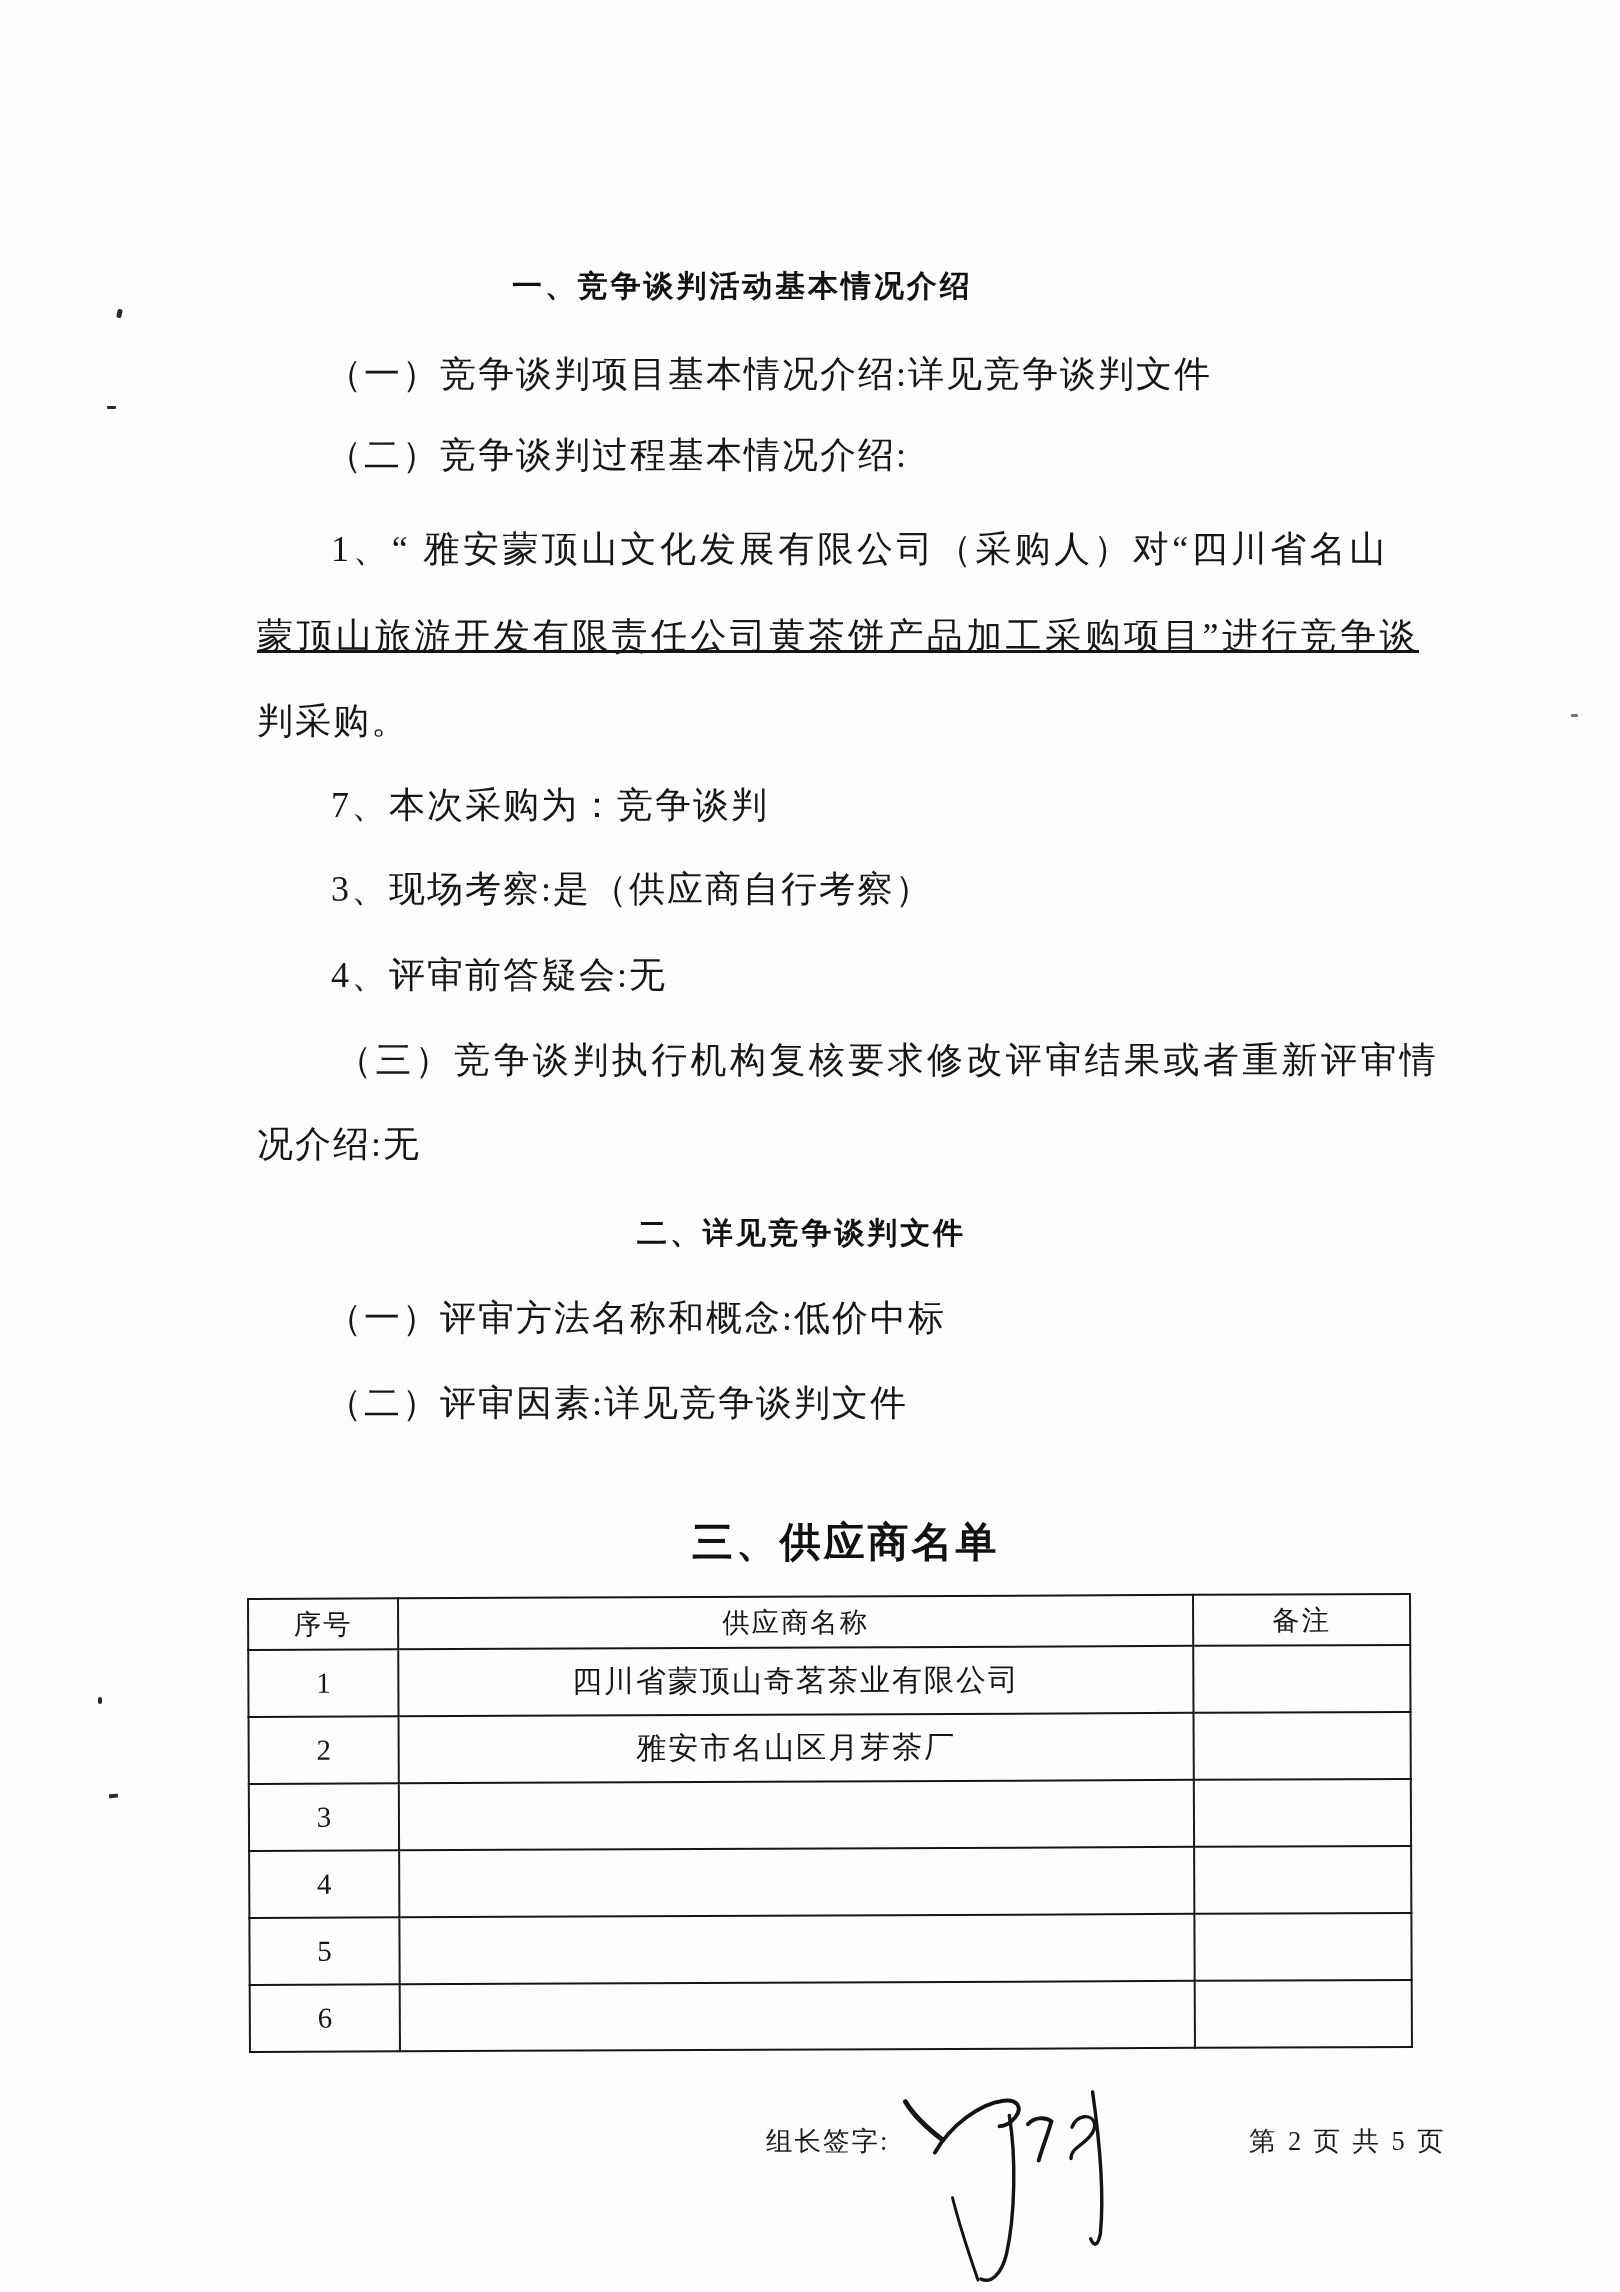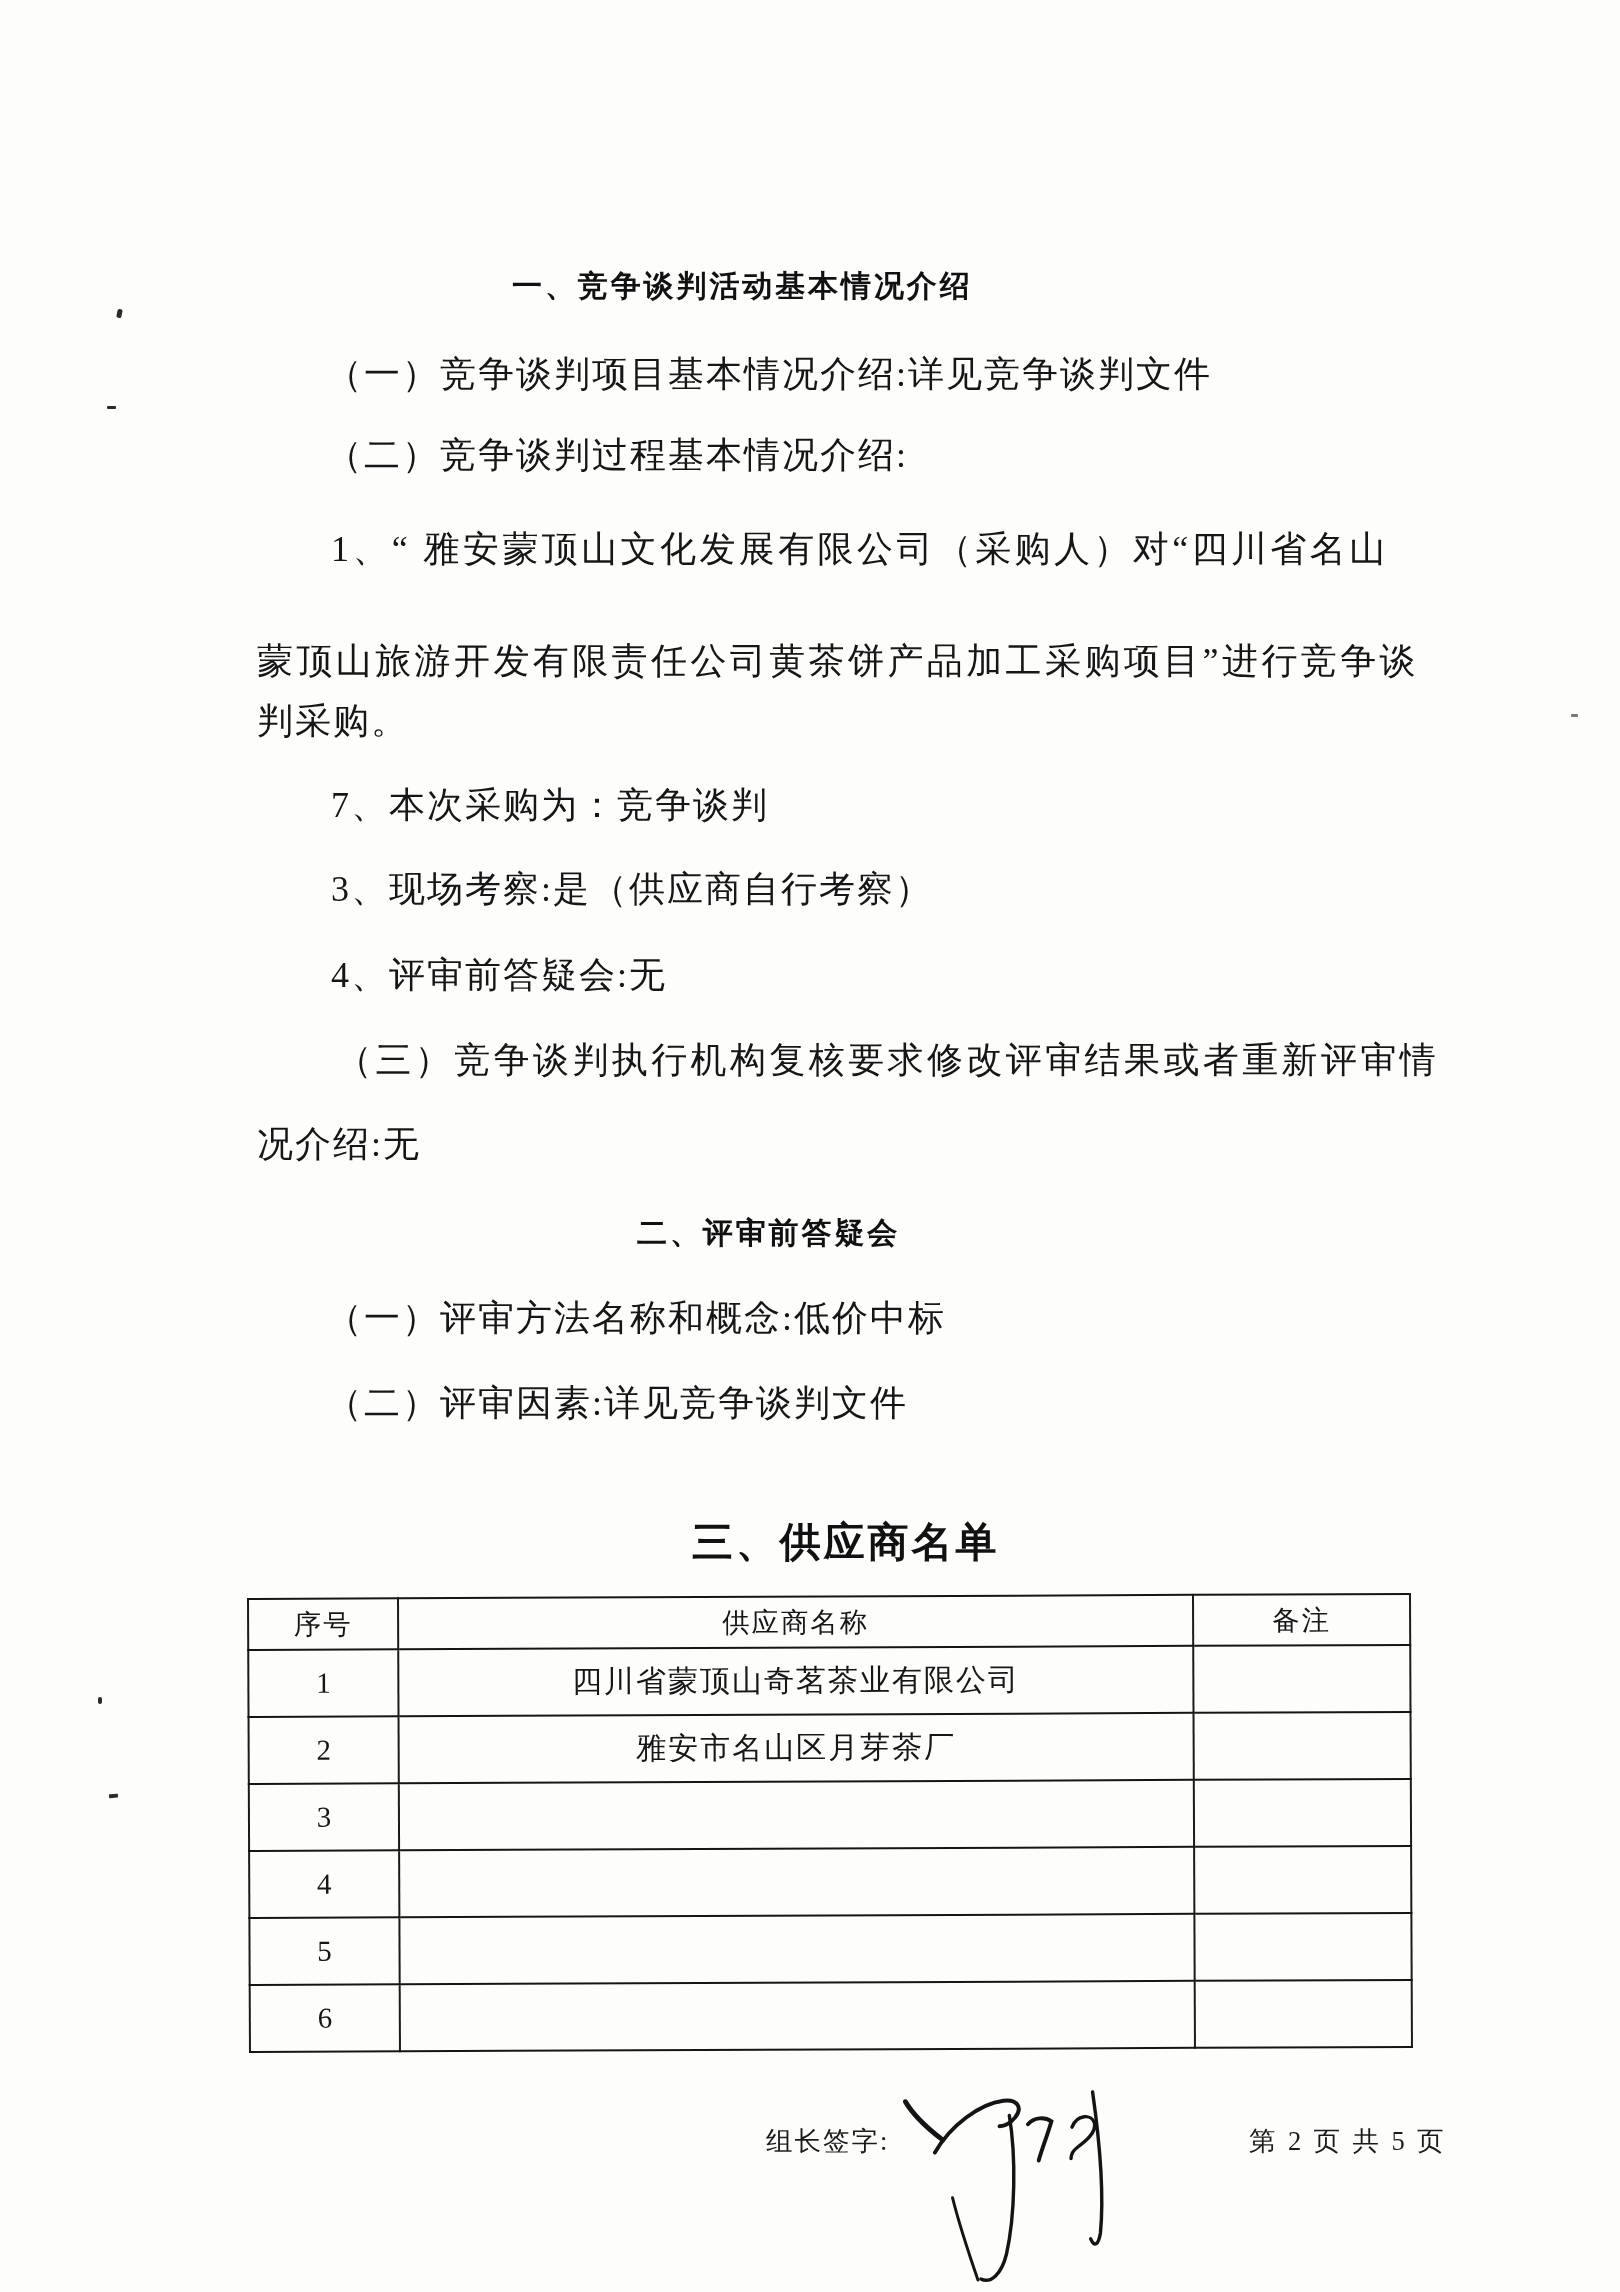--- a/index.html
+++ b/index.html
@@ -78,35 +78,35 @@
 <div class="page">
 
   <div class="heading" style="left:512px;top:257px;">一、竞争谈判活动基本情况介绍</div>
 
   <div class="line" style="left:326px;top:349px;">（一）竞争谈判项目基本情况介绍:详见竞争谈判文件</div>
 
   <div class="line" style="left:326px;top:430px;">（二）竞争谈判过程基本情况介绍:</div>
 
   <div class="line ls3" style="left:331px;top:524px;">1、“ 雅安蒙顶山文化发展有限公司（采购人）对“四川省名山</div>
 
-  <div class="line ls3" style="left:257px;top:636px;">蒙顶山旅游开发有限责任公司黄茶饼产品加工采购项目”进行竞争谈</div>
+  <div class="line ls3" style="left:257px;top:611px;text-decoration:underline;">蒙顶山旅游开发有限责任公司黄茶饼产品加工采购项目”进行竞争谈</div>
 
   <div class="line" style="left:257px;top:696px;">判采购。</div>
 
   <div class="line" style="left:331px;top:780px;">7、本次采购为：竞争谈判</div>
 
   <div class="line" style="left:331px;top:864px;">3、现场考察:是（供应商自行考察）</div>
 
   <div class="line" style="left:331px;top:950px;">4、评审前答疑会:无</div>
 
   <div class="line ls3" style="left:336px;top:1035px;">（三）竞争谈判执行机构复核要求修改评审结果或者重新评审情</div>
 
   <div class="line" style="left:257px;top:1119px;">况介绍:无</div>
 
-  <div class="heading" style="left:637px;top:1204px;">二、评审前答疑会</div>
+  <div class="heading" style="left:637px;top:1204px;">二、详见竞争谈判文件</div>
 
   <div class="line" style="left:326px;top:1293px;">（一）评审方法名称和概念:低价中标</div>
 
   <div class="line" style="left:326px;top:1378px;">（二）评审因素:详见竞争谈判文件</div>
 
   <div class="heading" style="left:692px;top:1514px;font-size:41px;">三、供应商名单</div>
 
   <table class="suppliers-table">
     <colgroup>
       <col style="width:150px;">

